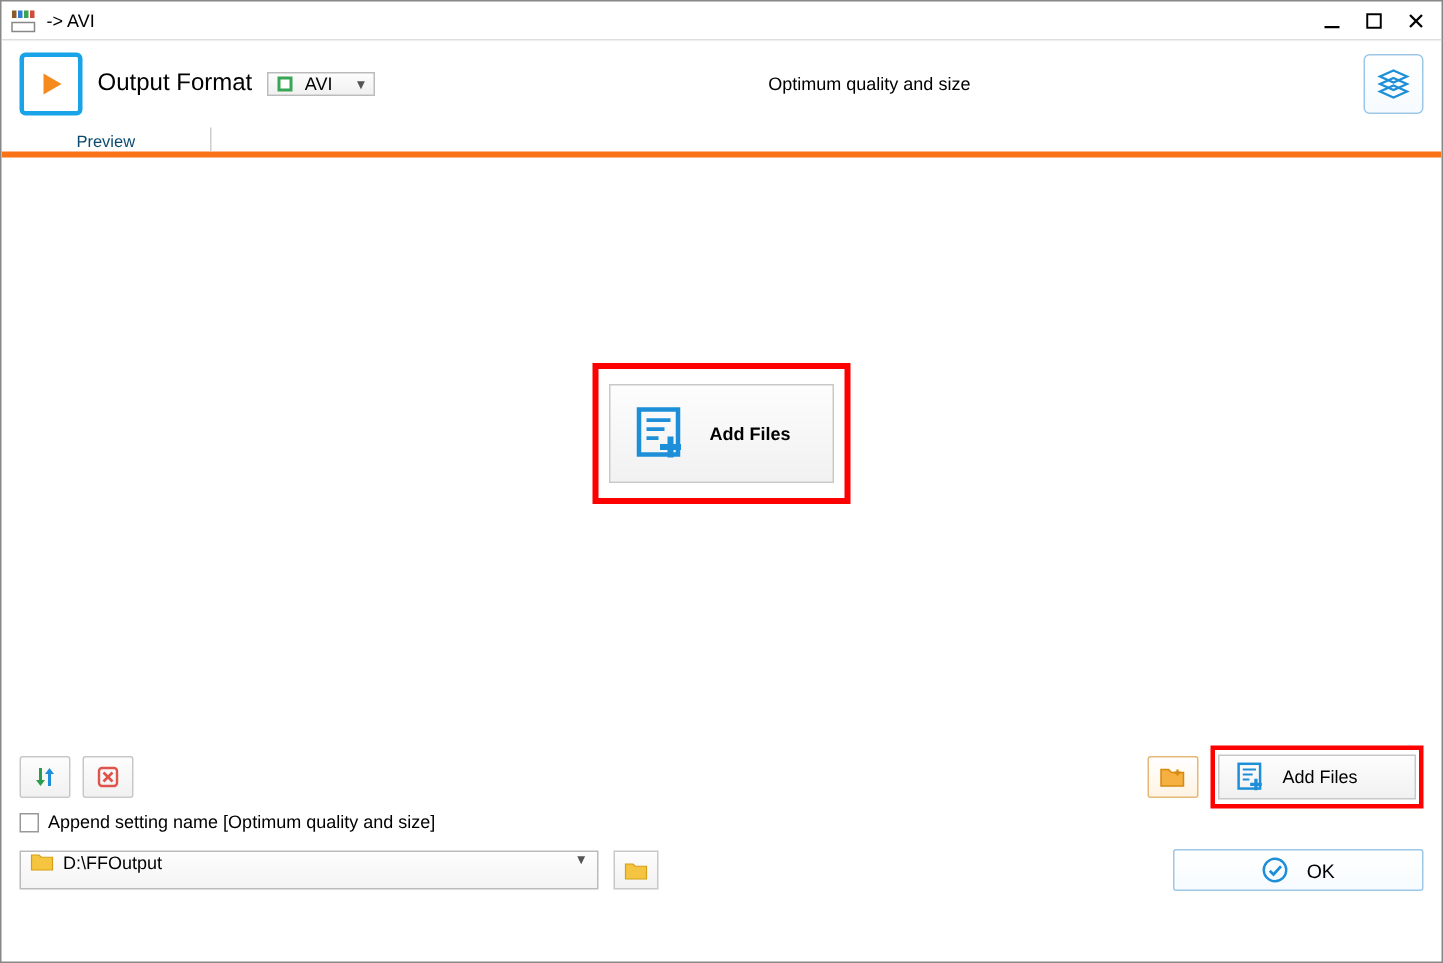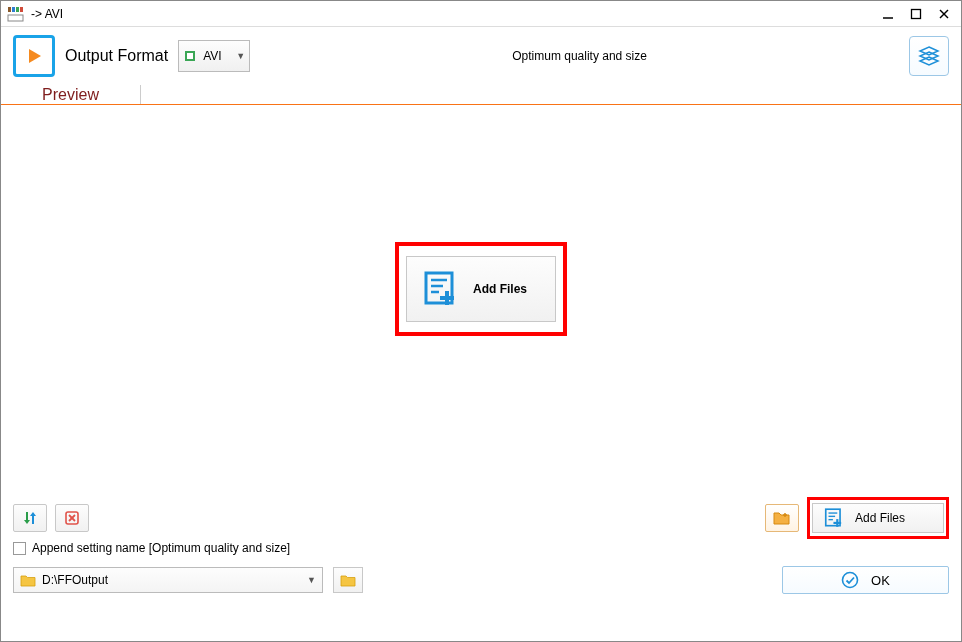--- a/index.html
+++ b/index.html
@@ -5,42 +5,42 @@
 * { box-sizing: border-box; margin: 0; padding: 0; }
 body { font-family: "Segoe UI", Tahoma, sans-serif; font-size: 12px; background: #fff; width: 962px; height: 642px; border: 1px solid #888; position: relative; color: #000; }
 .titlebar { height: 26px; display: flex; align-items: center; padding: 0 6px; border-bottom: 1px solid #ddd; justify-content: flex-end; }
 .titlebar .app-icon { width: 18px; height: 18px; margin-right: 6px; }
 .titlebar .title { flex: 1; font-size: 12px; }
 .titlebar .win-btns { display: flex; gap: 6px; }
 .titlebar .win-btn { width: 22px; height: 18px; display: flex; align-items: center; justify-content: center; cursor: pointer; }
 .toolbar { height: 58px; display: flex; align-items: center; padding: 0 12px; gap: 10px; }
 .play-icon-box { width: 42px; height: 42px; border: 3px solid #19a3e8; border-radius: 4px; display: flex; align-items: center; justify-content: center; }
 .fmt-label { font-size: 16px; }
-.fmt-select { display: flex; align-items: center; border: 1px solid #bbb; height: 32px; padding: 0 4px; gap: 6px; background: linear-gradient(#fdfdfd,#f0f0f0); cursor: pointer; min-width: 72px; }
+.fmt-select { display: flex; align-items: center; border: 1px solid #bbb; height: 16px; padding: 0 4px; gap: 6px; background: linear-gradient(#fdfdfd,#f0f0f0); cursor: pointer; min-width: 72px; }
 .fmt-select .avi-ic { width: 14px; height: 14px; }
 .fmt-select .caret { margin-left: auto; font-size: 9px; color: #555; }
 .toolbar .center { flex: 1; text-align: center; font-size: 12px; }
 .sq-btn { width: 40px; height: 40px; border: 1px solid #9cc7e6; border-radius: 4px; display: flex; align-items: center; justify-content: center; cursor: pointer; background: linear-gradient(#fff,#f6fbff); }
 .output-setting-btn { height: 40px; border: 1px solid #9cc7e6; border-radius: 4px; display: flex; align-items: center; gap: 10px; padding: 0 16px 0 10px; cursor: pointer; background: linear-gradient(#fff,#f6fbff); font-size: 16px; }
-.headers { display: flex; height: 20px; border-bottom: 1px solid #f97316; font-size: 16px; color: #7f1d1d; }
+.headers { display: flex; height: 20px; border-bottom: 4px solid #f97316; font-size: 11px; color: #0c4a6e; }
 .headers .col1 { width: 140px; text-align: center; border-right: 1px solid #ccc; line-height: 20px; }
 .headers .col2 { flex: 1; text-align: center; line-height: 20px; }
 .main-area { height: 396px; position: relative; }
 .add-center-wrap { position: absolute; left: 394px; top: 137px; width: 172px; height: 94px; border: 4px solid #f00; display: flex; align-items: center; justify-content: center; }
 .add-center-btn { width: 150px; height: 66px; border: 1px solid #c8c8c8; background: linear-gradient(#fdfdfd,#f1f1f1); display: flex; align-items: center; gap: 12px; padding: 0 14px; cursor: pointer; font-weight: bold; font-size: 12px; }
 .bottom-row1 { height: 34px; display: flex; align-items: center; padding: 0 12px; gap: 8px; }
 .small-btn { width: 34px; height: 28px; border: 1px solid #c8c8c8; border-radius: 2px; display: flex; align-items: center; justify-content: center; cursor: pointer; background: linear-gradient(#fdfdfd,#f1f1f1); }
 .bottom-row1 .spacer { flex: 1; }
 .folder-pick { width: 34px; height: 28px; border: 1px solid #e6b877; border-radius: 2px; display: flex; align-items: center; justify-content: center; cursor: pointer; background: linear-gradient(#fff,#fff3e3); }
 .add-bottom-wrap { width: 142px; height: 42px; border: 3px solid #f00; display: flex; align-items: center; justify-content: center; }
 .add-bottom-btn { width: 132px; height: 30px; border: 1px solid #c8c8c8; background: linear-gradient(#fdfdfd,#f1f1f1); display: flex; align-items: center; gap: 10px; padding: 0 10px; cursor: pointer; font-size: 12px; }
 .bottom-row2 { height: 26px; display: flex; align-items: center; padding: 0 12px; gap: 6px; }
 .checkbox { width: 13px; height: 13px; border: 1px solid #999; background: #fff; cursor: pointer; }
 .bottom-row3 { height: 38px; display: flex; align-items: center; padding: 0 12px; gap: 10px; }
-.path-select { width: 310px; height: 26px; border: 1px solid #bbb; display: flex; align-items: center; padding: 0 6px; gap: 6px; background: linear-gradient(#fdfdfd,#f4f4f4); cursor: pointer; }
+.path-select { width: 386px; height: 26px; border: 1px solid #bbb; display: flex; padding: 0 6px; gap: 6px; background: linear-gradient(#fdfdfd,#f4f4f4); cursor: pointer; }
 .path-select .caret { margin-left: auto; font-size: 9px; color: #555; }
 .folder-btn { width: 30px; height: 26px; border: 1px solid #c8c8c8; display: flex; align-items: center; justify-content: center; cursor: pointer; background: linear-gradient(#fdfdfd,#f1f1f1); }
 .bottom-row3 .spacer { flex: 1; }
 .ok-btn { width: 167px; height: 28px; border: 1px solid #9cc7e6; border-radius: 2px; display: flex; align-items: center; justify-content: center; gap: 12px; cursor: pointer; background: linear-gradient(#fff,#f6fbff); font-size: 13px; }
 </style>
 </head>
 <body>
 
 <div class="titlebar">
   <svg class="app-icon" viewBox="0 0 18 18">

